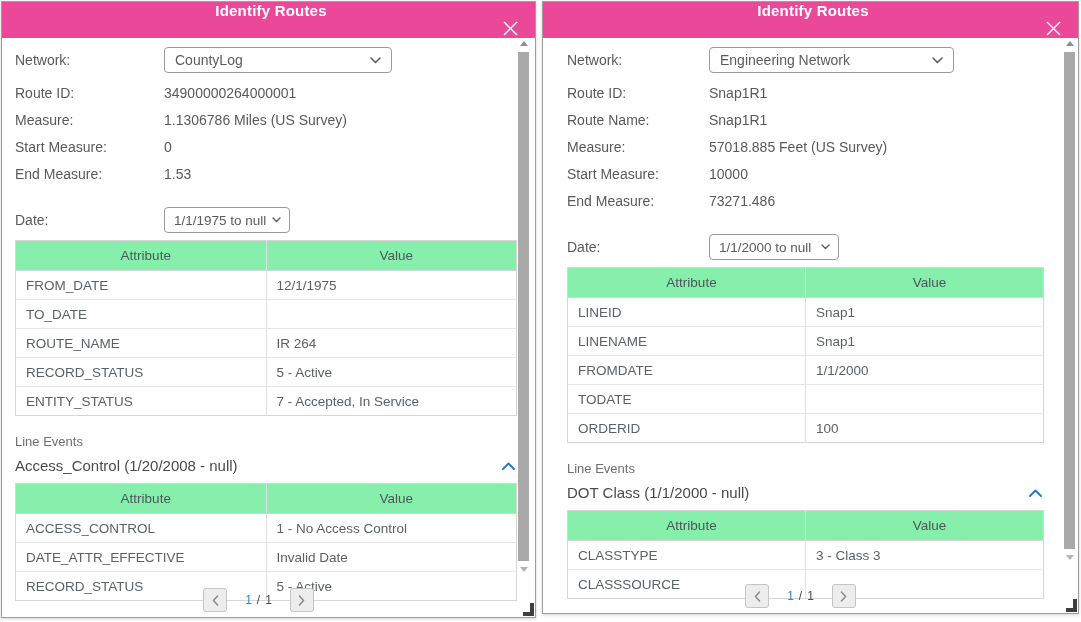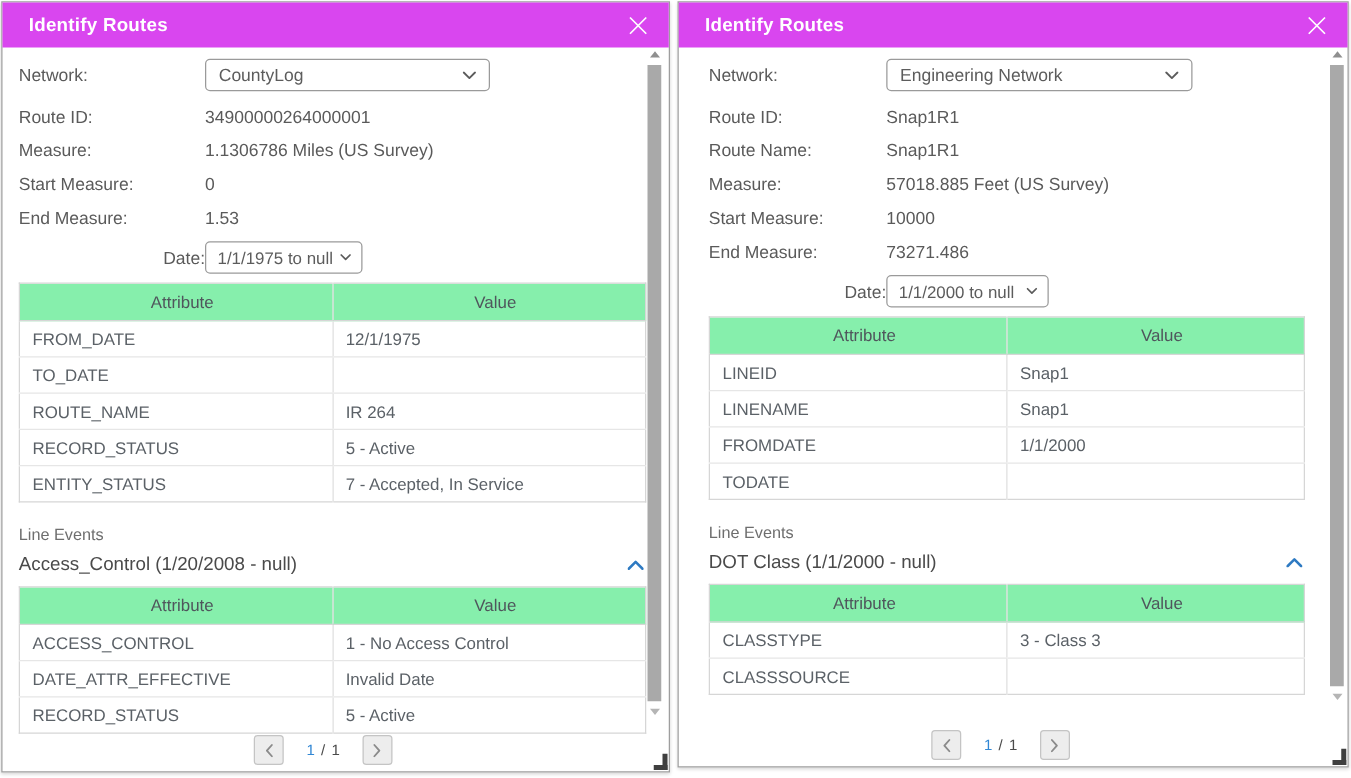--- a/index.html
+++ b/index.html
@@ -11,22 +11,23 @@
   .panel {
     position: absolute; top: 1px; background: #ffffff;
     border: 1px solid #9e9e9e;
     box-shadow: 0 1px 3px rgba(0,0,0,0.18);
   }
   .panel.p0 { left: 1px;  width: 535px; height: 617px; }
   .panel.p1 { left: 542px; width: 537px; height: 613px; }
 
   .panel-header {
     position: absolute; top: 0; left: 0; right: 0; height: 36px;
-    background: #d946ef; display: flex; align-items: center;
+    background: #ec4899; display: flex; align-items: center;
     padding: 0 16px 0 21px;
+    flex-direction: column;
   }
   .panel-title { color: #ffffff; font-size: 15px; font-weight: bold; letter-spacing: .2px; }
   .close-btn { margin-left: auto; width: 18px; height: 18px; cursor: pointer; display: flex; align-items: center; justify-content: center; }
 
   .panel-body { position: absolute; top: 36px; left: 0; right: 0; bottom: 0; }
   .content { padding: 9px 0 0 13px; }
   .p1 .content { padding-left: 24px; }
 
   .field { display: flex; align-items: center; height: 27px; color: #5a5a5a; font-size: 14px; }
   .flabel { width: 149px; flex: none; }
@@ -35,21 +36,21 @@
 
   .field.select-row { height: 26px; }
   .field.select-row + .field { margin-top: 6px; }
   .select {
     width: 228px; height: 26px; border: 1px solid #9a9a9a; border-radius: 4px;
     display: flex; align-items: center; padding: 0 10px; color: #5c5c5c;
     font-size: 14px; background: #fff; cursor: pointer;
   }
   .p1 .select.big { width: 245px; }
   .select .chev { margin-left: auto; display: flex; }
-  .field.date-row { margin-top: 6px; height: 26px; text-align: right; }
+  .field.date-row { margin-top: 20px; height: 26px; }
   .select.small { width: 126px; font-size: 13.5px; padding: 0 8px 0 9px; }
   .p1 .select.small { width: 130px; }
 
   table.attr-table {
     border-collapse: collapse; table-layout: fixed; margin-top: 7px;
     border: 1px solid #d6d6d6; font-size: 13.5px; background: #fff;
   }
   .p0 table.attr-table { width: 502px; }
   .p1 table.attr-table { width: 477px; }
   table.attr-table th {
@@ -319,20 +320,24 @@
               <td>Snap1</td>
             </tr>
           <tr>
               <td>FROMDATE</td>
               <td>1/1/2000</td>
             </tr>
           <tr>
               <td>TODATE</td>
               <td></td>
             </tr>
+          <tr>
+              <td>ORDERID</td>
+              <td>100</td>
+            </tr>
         </tbody>
       </table>
 
       <div class="le-label">Line Events</div>
       <div class="le-header">
         <span class="le-title">DOT Class (1/1/2000 - null)</span>
         <span class="collapse-btn">
           <svg width="13" height="8" viewBox="0 0 13 8">
               <path d="M1 7 L6.5 1.5 L12 7" stroke="#2e7ac2" stroke-width="2" fill="none" stroke-linecap="round" stroke-linejoin="round"></path>
             </svg>

